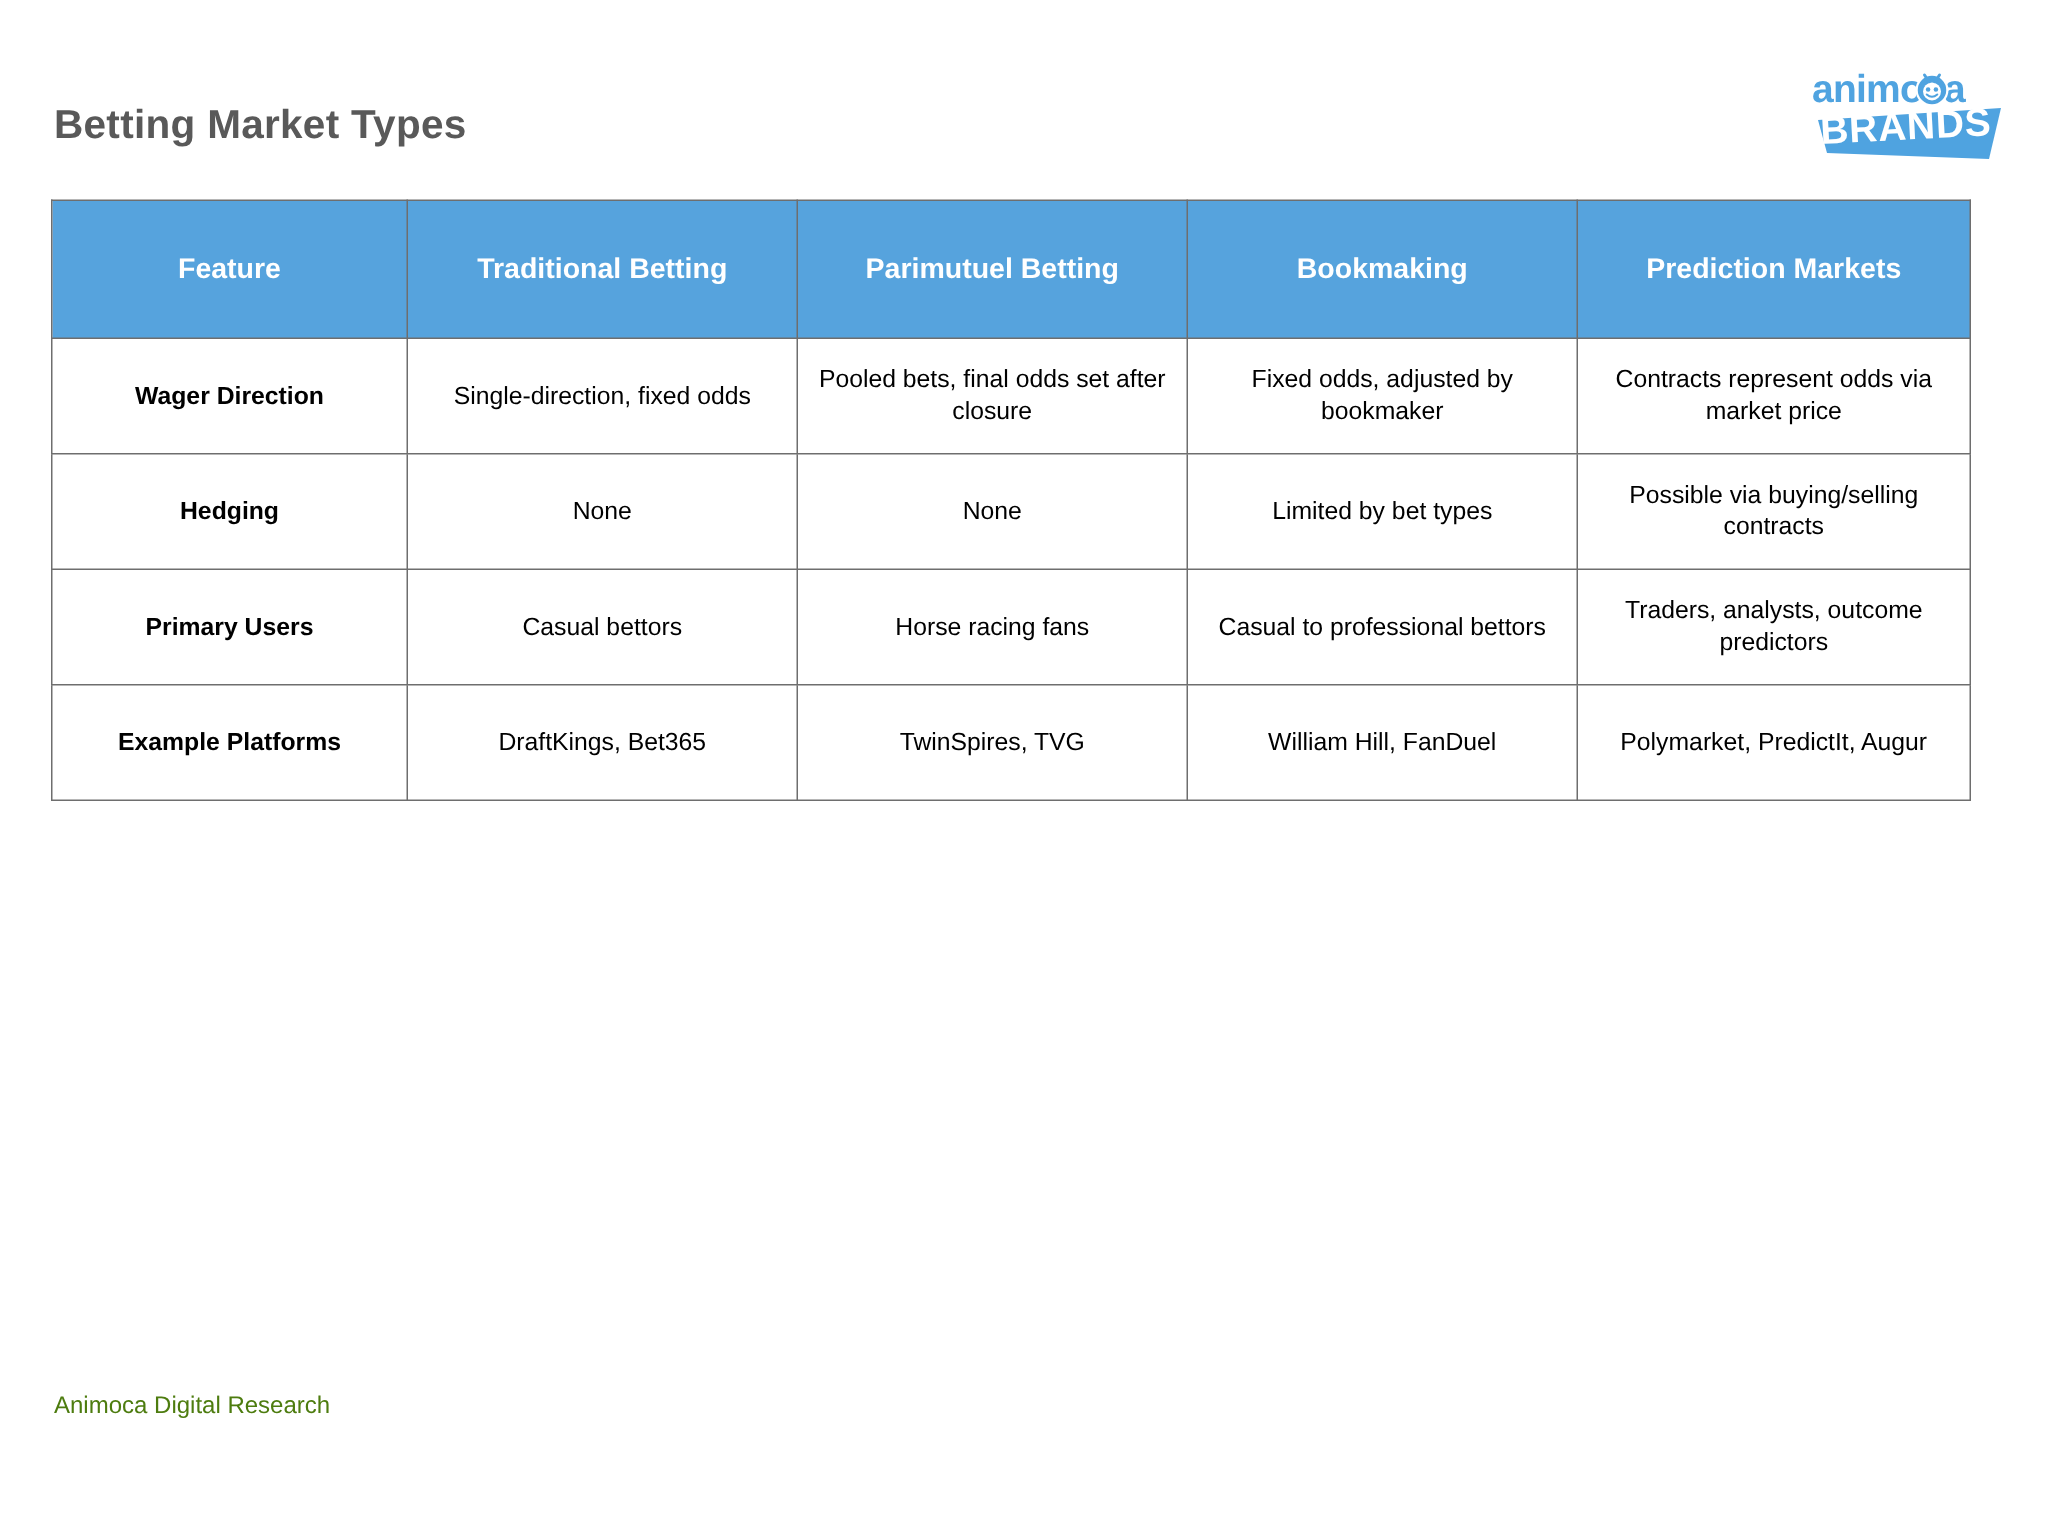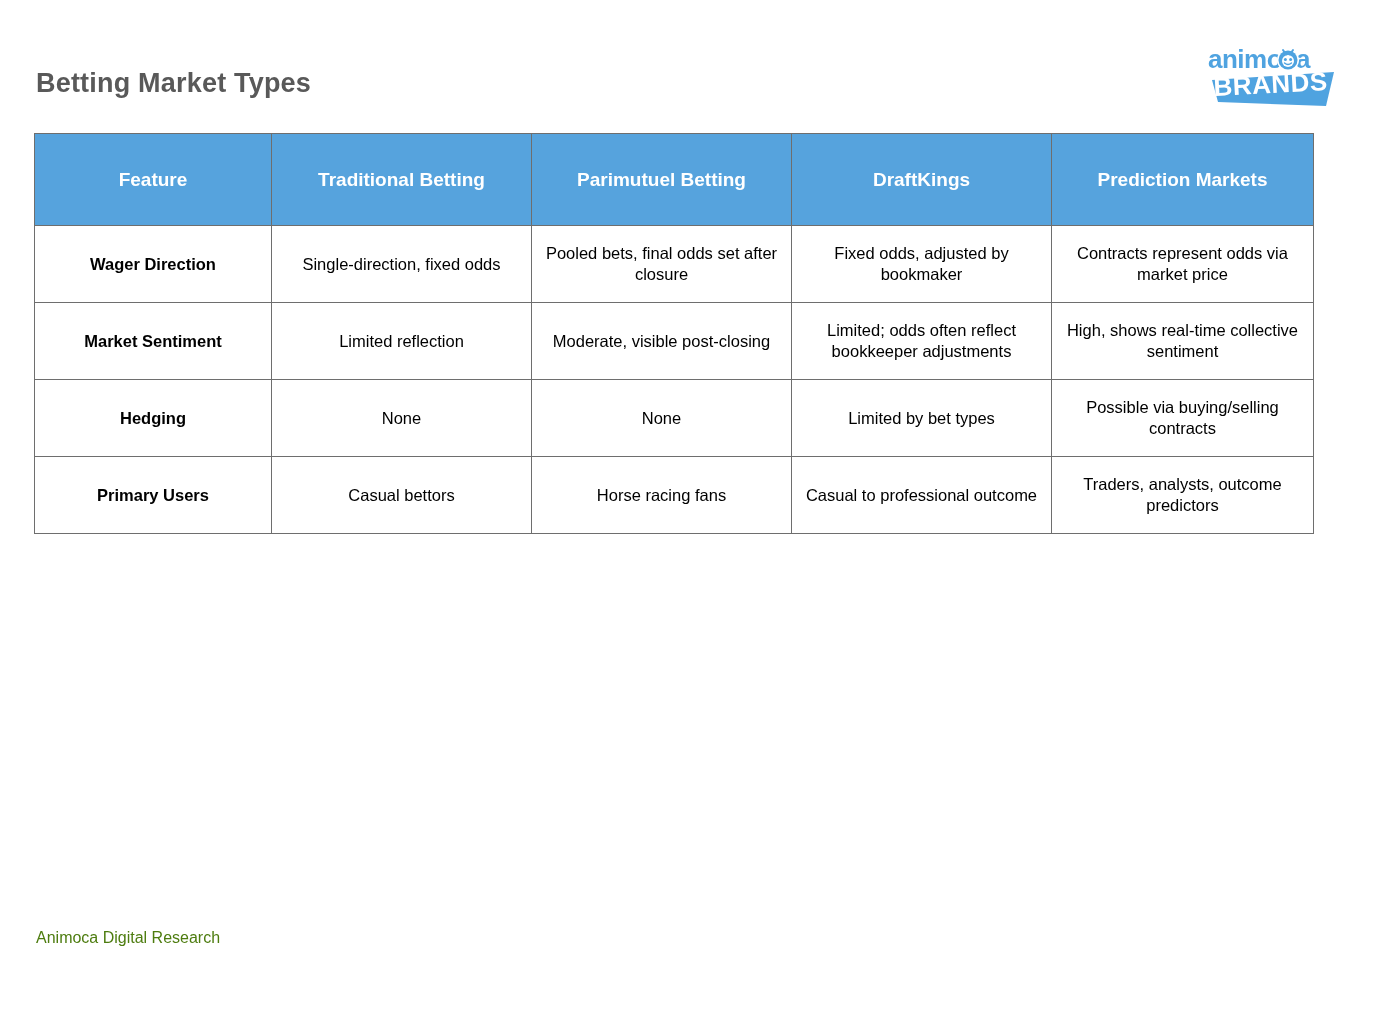--- a/index.html
+++ b/index.html
@@ -136,50 +136,50 @@
         <col class="c1">
         <col class="c2">
         <col class="c3">
         <col class="c4">
     </colgroup>
     <thead>
       <tr>
         <th>Feature</th>
         <th>Traditional Betting</th>
         <th>Parimutuel Betting</th>
-        <th>DraftKings</th>
+        <th>Bookmaking</th>
         <th>Prediction Markets</th>
       </tr>
     </thead>
     <tbody>
       <tr>
         <td class="rowlabel">Wager Direction</td>
         <td>Single-direction, fixed odds</td>
         <td>Pooled bets, final odds set after closure</td>
         <td>Fixed odds, adjusted by bookmaker</td>
         <td>Contracts represent odds via market price</td>
       </tr>
       <tr>
-        <td class="rowlabel">Market Sentiment</td>
-        <td>Limited reflection</td>
-        <td>Moderate, visible post-closing</td>
-        <td>Limited; odds often reflect bookkeeper adjustments</td>
-        <td>High, shows real-time collective sentiment</td>
-      </tr>
-      <tr>
         <td class="rowlabel">Hedging</td>
         <td>None</td>
         <td>None</td>
         <td>Limited by bet types</td>
         <td>Possible via buying/selling contracts</td>
       </tr>
       <tr>
         <td class="rowlabel">Primary Users</td>
         <td>Casual bettors</td>
         <td>Horse racing fans</td>
-        <td>Casual to professional outcome</td>
+        <td>Casual to professional bettors</td>
         <td>Traders, analysts, outcome predictors</td>
+      </tr>
+      <tr>
+        <td class="rowlabel">Example Platforms</td>
+        <td>DraftKings, Bet365</td>
+        <td>TwinSpires, TVG</td>
+        <td>William Hill, FanDuel</td>
+        <td>Polymarket, PredictIt, Augur</td>
       </tr>
     </tbody>
   </table>
 </div>
 
 <div class="footer-note">Animoca Digital Research</div>
 
 </body></html>

